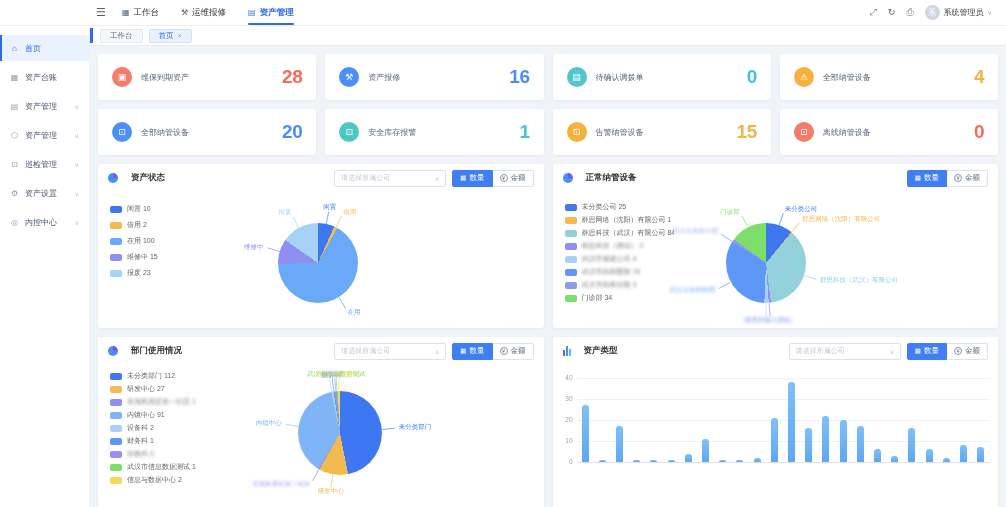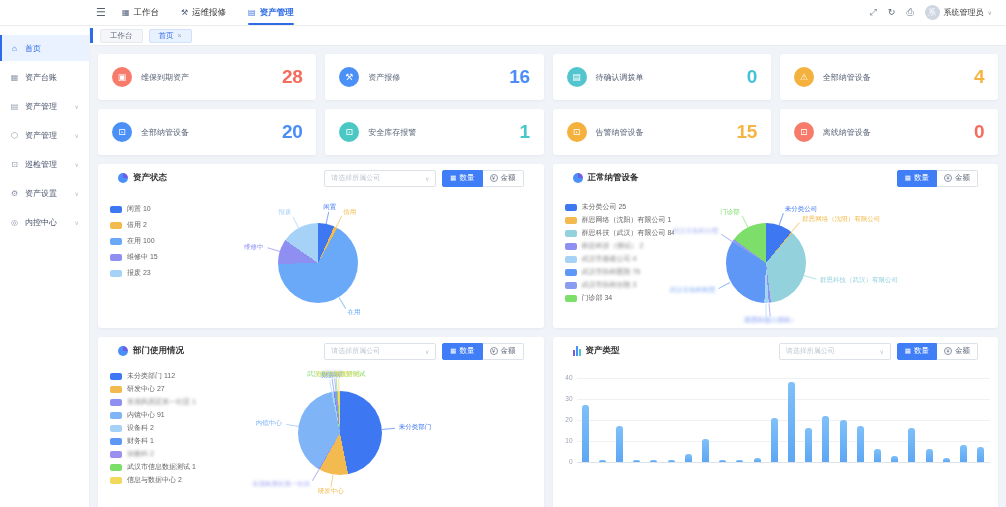--- a/index.html
+++ b/index.html
@@ -55,21 +55,21 @@
   .stat-ico { width:20px; height:20px; border-radius:50%; color:#fff; font-size:9px;
     display:flex; align-items:center; justify-content:center; margin-right:9px; flex:none; }
   .stat-label { font-size:8px; color:#5b6679; }
   .stat-value { margin-left:auto; font-size:19px; font-weight:bold; letter-spacing:-.5px; }
 
   
   .panels-grid { display:grid; grid-template-columns:1fr 1fr; grid-template-rows:164px 200px;
     gap:9px; margin-top:9px; }
   .panel { background:#fff; border-radius:3px; box-shadow:0 1px 3px rgba(30,50,90,.05);
     position:relative; overflow:hidden; }
-  .panel-header { height:28px; display:flex; align-items:center; padding:0 20px; gap:5px; }
+  .panel-header { height:28px; display:flex; align-items:center; padding:0 10px; gap:13px; }
   .panel-ico-pie { width:10px; height:10px; border-radius:50%; flex:none;
     background:conic-gradient(#6f5ce8 0 25%, #4a90f7 25% 100%); }
   .panel-ico-bar { display:flex; align-items:flex-end; gap:1px; height:10px; flex:none; }
   .panel-ico-bar i { width:2px; background:#4a90f7; display:block; }
   .panel-ico-bar i:nth-child(1){ height:6px; background:#6f5ce8; }
   .panel-ico-bar i:nth-child(2){ height:10px; }
   .panel-ico-bar i:nth-child(3){ height:7px; background:#45c8c8; }
   .panel-title { font-size:8.5px; color:#333; font-weight:bold; }
   .panel-hright { margin-left:auto; display:flex; align-items:center; gap:6px; }
   .hdr-select { width:112px; height:17px; border:1px solid #dde1e8; border-radius:2px;

